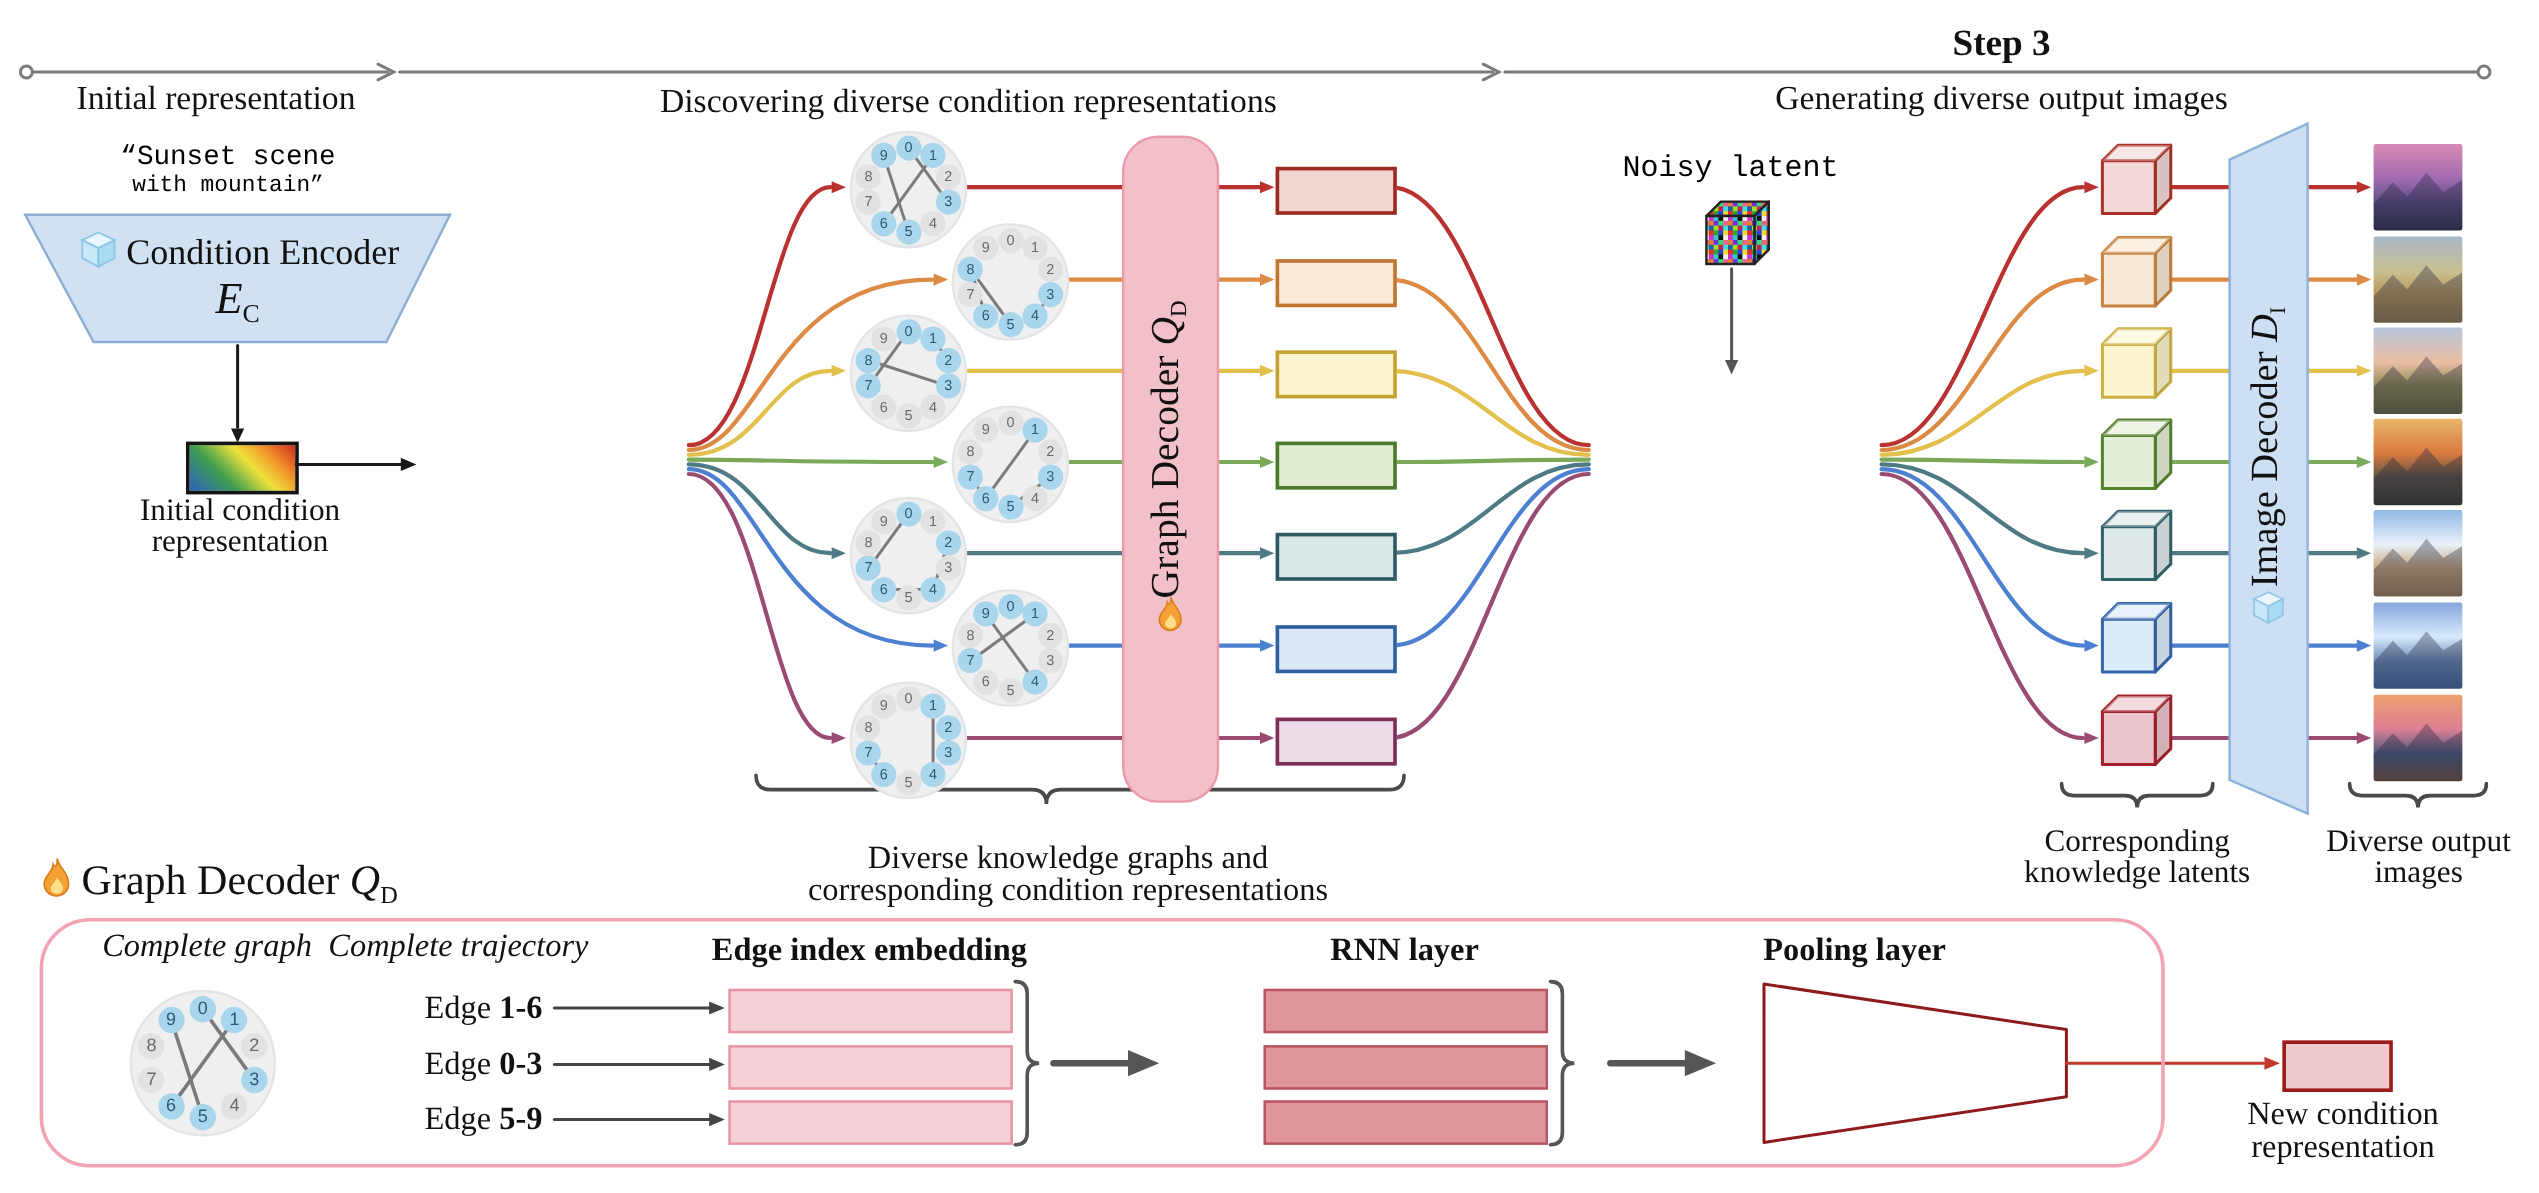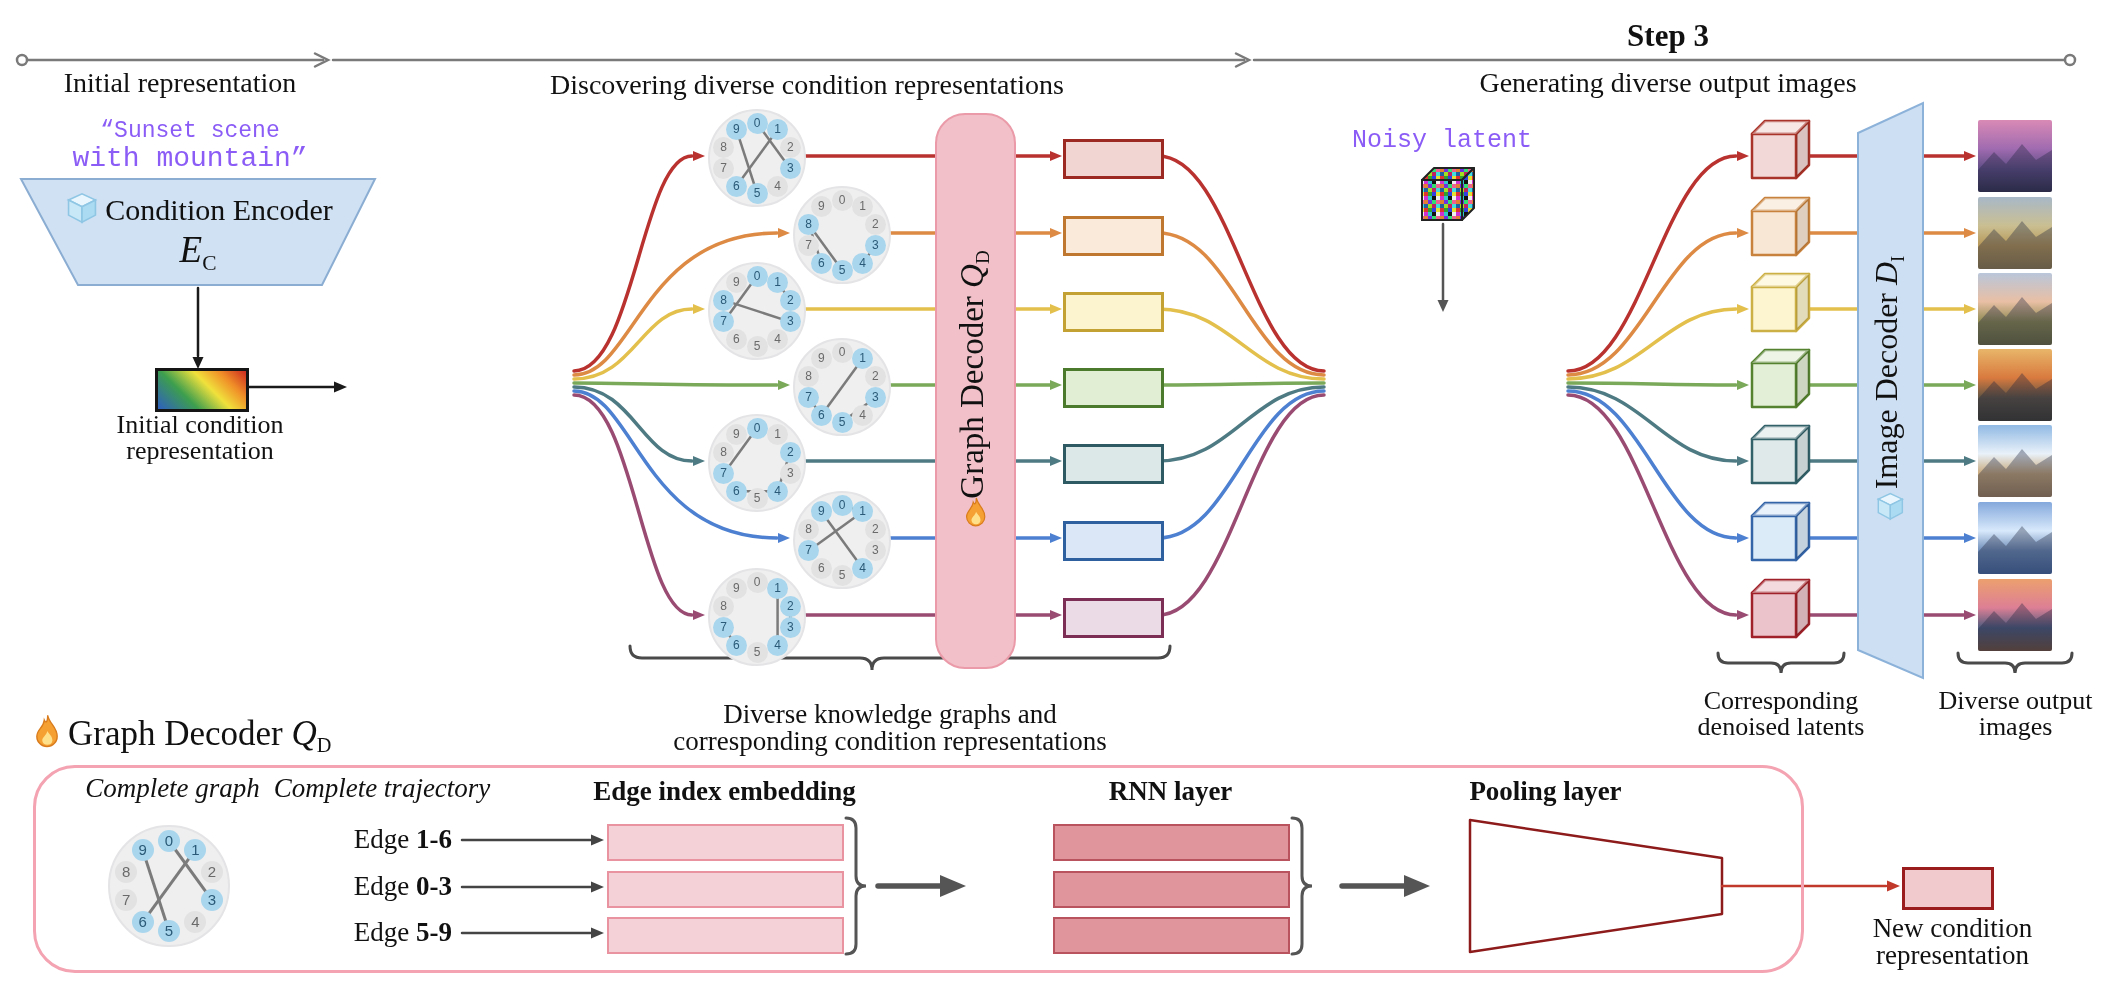--- a/index.html
+++ b/index.html
@@ -1,21 +1,21 @@
 <!DOCTYPE html>
 <html style="--pink-fill: #f2c0c8; --pink-border: #ea9aa8; --blue-fill: #d5e3f4; --blue-border: #86a9d2;"><head>
 <meta charset="utf-8">
 <style>
   html,body{margin:0;padding:0;background:#fff}
   #root{position:relative;width:2116px;height:994px;background:#fff;overflow:hidden;font-family:"Liberation Serif",serif;color:#111}
   #svg-layer{position:absolute;left:0;top:0}
   .lbl{position:absolute;text-align:center;line-height:1.06;color:#111}
   .b{font-weight:bold}
   .i{font-style:italic}
-  .mono{font-family:"Liberation Mono",monospace;letter-spacing:0px;color:#8b5cf6}
+  .mono{font-family:"Liberation Mono",monospace;letter-spacing:0px;color:#000000}
   .mi{font-style:italic;font-family:"Liberation Serif",serif}
   .msub{font-size:0.58em;vertical-align:-0.35em}
   .icon{display:inline-block;vertical-align:-7px;margin-right:4px}
   .box{position:absolute;display:flex;flex-direction:column;align-items:center;justify-content:center;text-align:center}
   .pink{background:var(--pink-fill);border:2.5px solid var(--pink-border)}
   .blue{background:var(--blue-fill);border:2.5px solid var(--blue-border)}
   .vbox{position:absolute;display:flex;align-items:center;justify-content:center}
   .vtext{transform:rotate(-90deg);white-space:nowrap;font-family:"Liberation Serif",serif}
   .vtext .icon{transform:rotate(90deg);vertical-align:-6px}
   .rainbow{position:absolute;border:3px solid #151515}
@@ -202,21 +202,21 @@
       <line x1="1722" y1="886" x2="1886" y2="886" stroke="#c0392b" stroke-width="2.5" stroke-linecap="round"></line>
       <polygon points="1900,886 1887,880.54 1887,891.46" fill="#c0392b"></polygon>
     </svg>
 
   <div class="lbl b" style="left:1508px;top:20px;width:320px;font-size:31px">Step 3</div>
   <div class="lbl" style="left:20px;top:68px;width:320px;font-size:28px">Initial representation</div>
   <div class="lbl" style="left:507px;top:70px;width:600px;font-size:28px">Discovering diverse condition representations</div>
   <div class="lbl" style="left:1408px;top:68px;width:520px;font-size:28px">Generating diverse output images</div>
 
   <div class="lbl mono" style="left:70px;top:119px;width:240px;font-size:23px">“Sunset scene</div>
-  <div class="lbl mono" style="left:70px;top:144px;width:240px;font-size:28px">with mountain”</div>
+  <div class="lbl mono" style="left:70px;top:144px;width:240px;font-size:19px">with mountain”</div>
   <div class="lbl" style="left:30px;top:189px;width:336px;font-size:30px"><span class="icon"><svg width="38" height="38" viewBox="0 0 24 24">
           <polygon points="3.5,7 12,3 20.5,7 12,11.2" fill="#eaf6fd" stroke="#8ec6e4"></polygon>
           <polygon points="3.5,7 12,11.2 12,21 3.5,16.5" fill="#c9e8f7" stroke="#8ec6e4"></polygon>
           <polygon points="20.5,7 12,11.2 12,21 20.5,16.5" fill="#aadbf2" stroke="#8ec6e4"></polygon>
         </svg></span><span>Condition Encoder</span></div>
   <div class="lbl" style="left:30px;top:230px;width:336px;font-size:37px"><i class="mi">E</i><sub class="msub">C</sub></div>
   <div class="rainbow" id="rainbow-rect" style="left: 155px; top: 368px; width: 88px; height: 38px; background: linear-gradient(45deg, rgb(46, 95, 192) 0%, rgb(61, 158, 78) 32%, rgb(240, 225, 60) 58%, rgb(240, 144, 40) 78%, rgb(204, 42, 32) 100%);"></div>
   <div class="lbl" style="left:95px;top:411px;width:210px;font-size:26px">Initial condition</div>
   <div class="lbl" style="left:95px;top:437px;width:210px;font-size:26px">representation</div>
 
@@ -233,21 +233,21 @@
 
   <div class="lbl mono" style="left:1342px;top:128px;width:200px;font-size:25px">Noisy latent</div>
   <div class="vbox" style="left:1856px;top:108px;width:68px;height:566px">
     <span class="vtext" style="font-size:32px"><span class="icon"><svg width="34" height="34" viewBox="0 0 24 24">
             <polygon points="3.5,7 12,3 20.5,7 12,11.2" fill="#eaf6fd" stroke="#8ec6e4"></polygon>
             <polygon points="3.5,7 12,11.2 12,21 3.5,16.5" fill="#c9e8f7" stroke="#8ec6e4"></polygon>
             <polygon points="20.5,7 12,11.2 12,21 20.5,16.5" fill="#aadbf2" stroke="#8ec6e4"></polygon>
           </svg></span><span>Image Decoder</span>&nbsp;<i class="mi">D</i><sub class="msub">I</sub></span>
   </div>
   <div class="lbl" style="left:1686px;top:687px;width:190px;font-size:26px">Corresponding</div>
-  <div class="lbl" style="left:1686px;top:713px;width:190px;font-size:26px">denoised latents</div>
+  <div class="lbl" style="left:1686px;top:713px;width:190px;font-size:26px">knowledge latents</div>
   <div class="lbl" style="left:1928px;top:687px;width:175px;font-size:26px">Diverse output</div>
   <div class="lbl" style="left:1928px;top:713px;width:175px;font-size:26px">images</div>
 
   <div class="lbl" style="left:30px;top:714px;width:400px;font-size:35px;text-align:left"><span class="icon"><svg width="34" height="38" viewBox="0 0 24 28">
           <path d="M12.5 1 C13.5 7 19.5 9.5 19.5 16.5 A7.5 7.5 0 0 1 4.5 16.5 C4.5 11.5 9.5 10 10 4.5 C11.2 7 12.5 6 12.5 1 Z" fill="#f5a032" stroke="#d97c1e" stroke-width="1"></path>
           <path d="M12.3 12.5 C13.8 15.5 16 16.2 16 19.5 A3.8 3.8 0 0 1 8.5 19.5 C8.5 17 11.5 15.8 12.3 12.5 Z" fill="#ffe08a"></path>
         </svg></span><span>Graph Decoder</span>&nbsp;<i class="mi">Q</i><sub class="msub">D</sub></div>
   <div id="panel" style="left: 33px; top: 765px; width: 1765px; height: 202px; border: 3px solid rgb(243, 163, 177);"></div>
   <div class="lbl i" style="left:75px;top:774px;width:195px;font-size:27px">Complete graph</div>
   <div class="lbl i" style="left:272px;top:774px;width:220px;font-size:27px">Complete trajectory</div>

